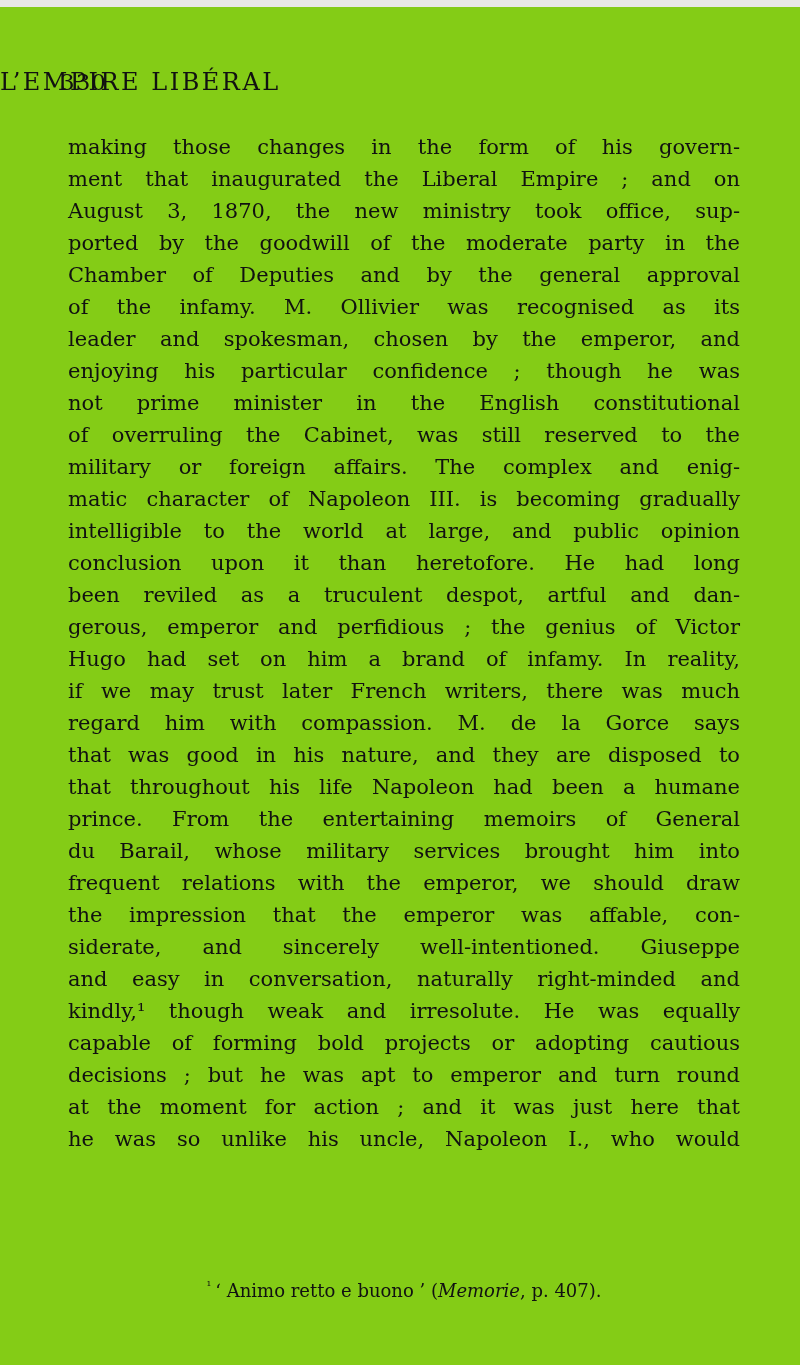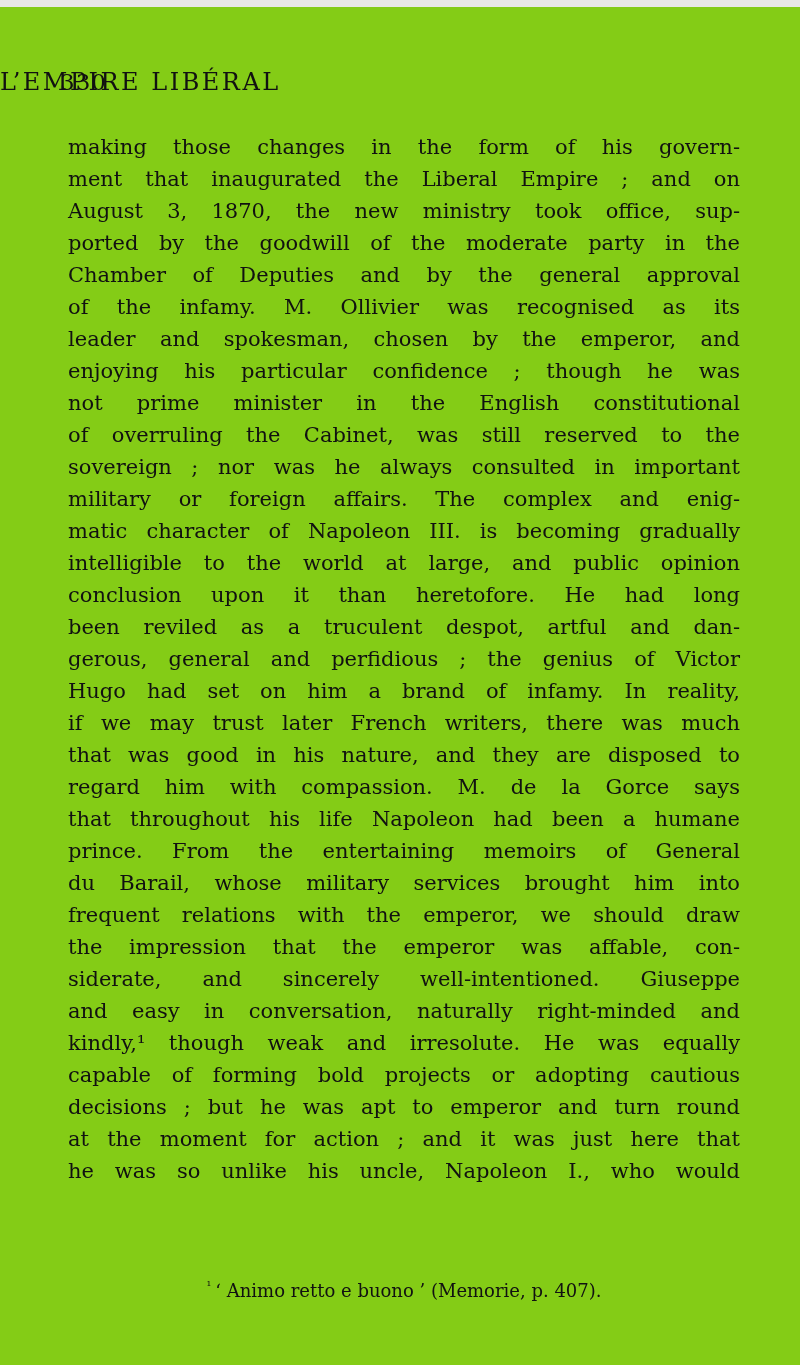--- a/index.html
+++ b/index.html
@@ -60,20 +60,21 @@
     text-align: center;
     font-size: 18px;
     line-height: 24px;
   }
   .footnote sup {
     font-size: 12px;
     line-height: 0;
     margin-right: 4px;
   }
   .footnote .work {
+    font-style: italic;
   }
 </style>
 </head>
 <body>
 
 <div class="page">
 
   <div class="running-head">
     <span class="page-number">330</span>
     <div class="header-title">L’EMPIRE LIBÉRAL</div>
@@ -83,31 +84,30 @@
       <div class="line">making those changes in the form of his govern-</div>
       <div class="line">ment that inaugurated the Liberal Empire ; and on</div>
       <div class="line">August 3, 1870, the new ministry took office, sup-</div>
       <div class="line">ported by the goodwill of the moderate party in the</div>
       <div class="line">Chamber of Deputies and by the general approval</div>
       <div class="line">of the infamy. M. Ollivier was recognised as its</div>
       <div class="line">leader and spokesman, chosen by the emperor, and</div>
       <div class="line">enjoying his particular confidence ; though he was</div>
       <div class="line">not prime minister in the English constitutional</div>
       <div class="line">of overruling the Cabinet, was still reserved to the</div>
-      <div class="line">sovereign ; nor was he always consulted in important</div>
       <div class="line">military or foreign affairs. The complex and enig-</div>
       <div class="line">matic character of Napoleon III. is becoming gradually</div>
       <div class="line">intelligible to the world at large, and public opinion</div>
       <div class="line">conclusion upon it than heretofore. He had long</div>
       <div class="line">been reviled as a truculent despot, artful and dan-</div>
-      <div class="line">gerous, general and perfidious ; the genius of Victor</div>
+      <div class="line">gerous, emperor and perfidious ; the genius of Victor</div>
       <div class="line">Hugo had set on him a brand of infamy. In reality,</div>
       <div class="line">if we may trust later French writers, there was much</div>
+      <div class="line">regard him with compassion. M. de la Gorce says</div>
       <div class="line">that was good in his nature, and they are disposed to</div>
-      <div class="line">regard him with compassion. M. de la Gorce says</div>
       <div class="line">that throughout his life Napoleon had been a humane</div>
       <div class="line">prince. From the entertaining memoirs of General</div>
       <div class="line">du Barail, whose military services brought him into</div>
       <div class="line">frequent relations with the emperor, we should draw</div>
       <div class="line">the impression that the emperor was affable, con-</div>
       <div class="line">siderate, and sincerely well-intentioned. Giuseppe</div>
       <div class="line">and easy in conversation, naturally right-minded and</div>
       <div class="line">kindly,¹ though weak and irresolute. He was equally</div>
       <div class="line">capable of forming bold projects or adopting cautious</div>
       <div class="line">decisions ; but he was apt to emperor and turn round</div>

